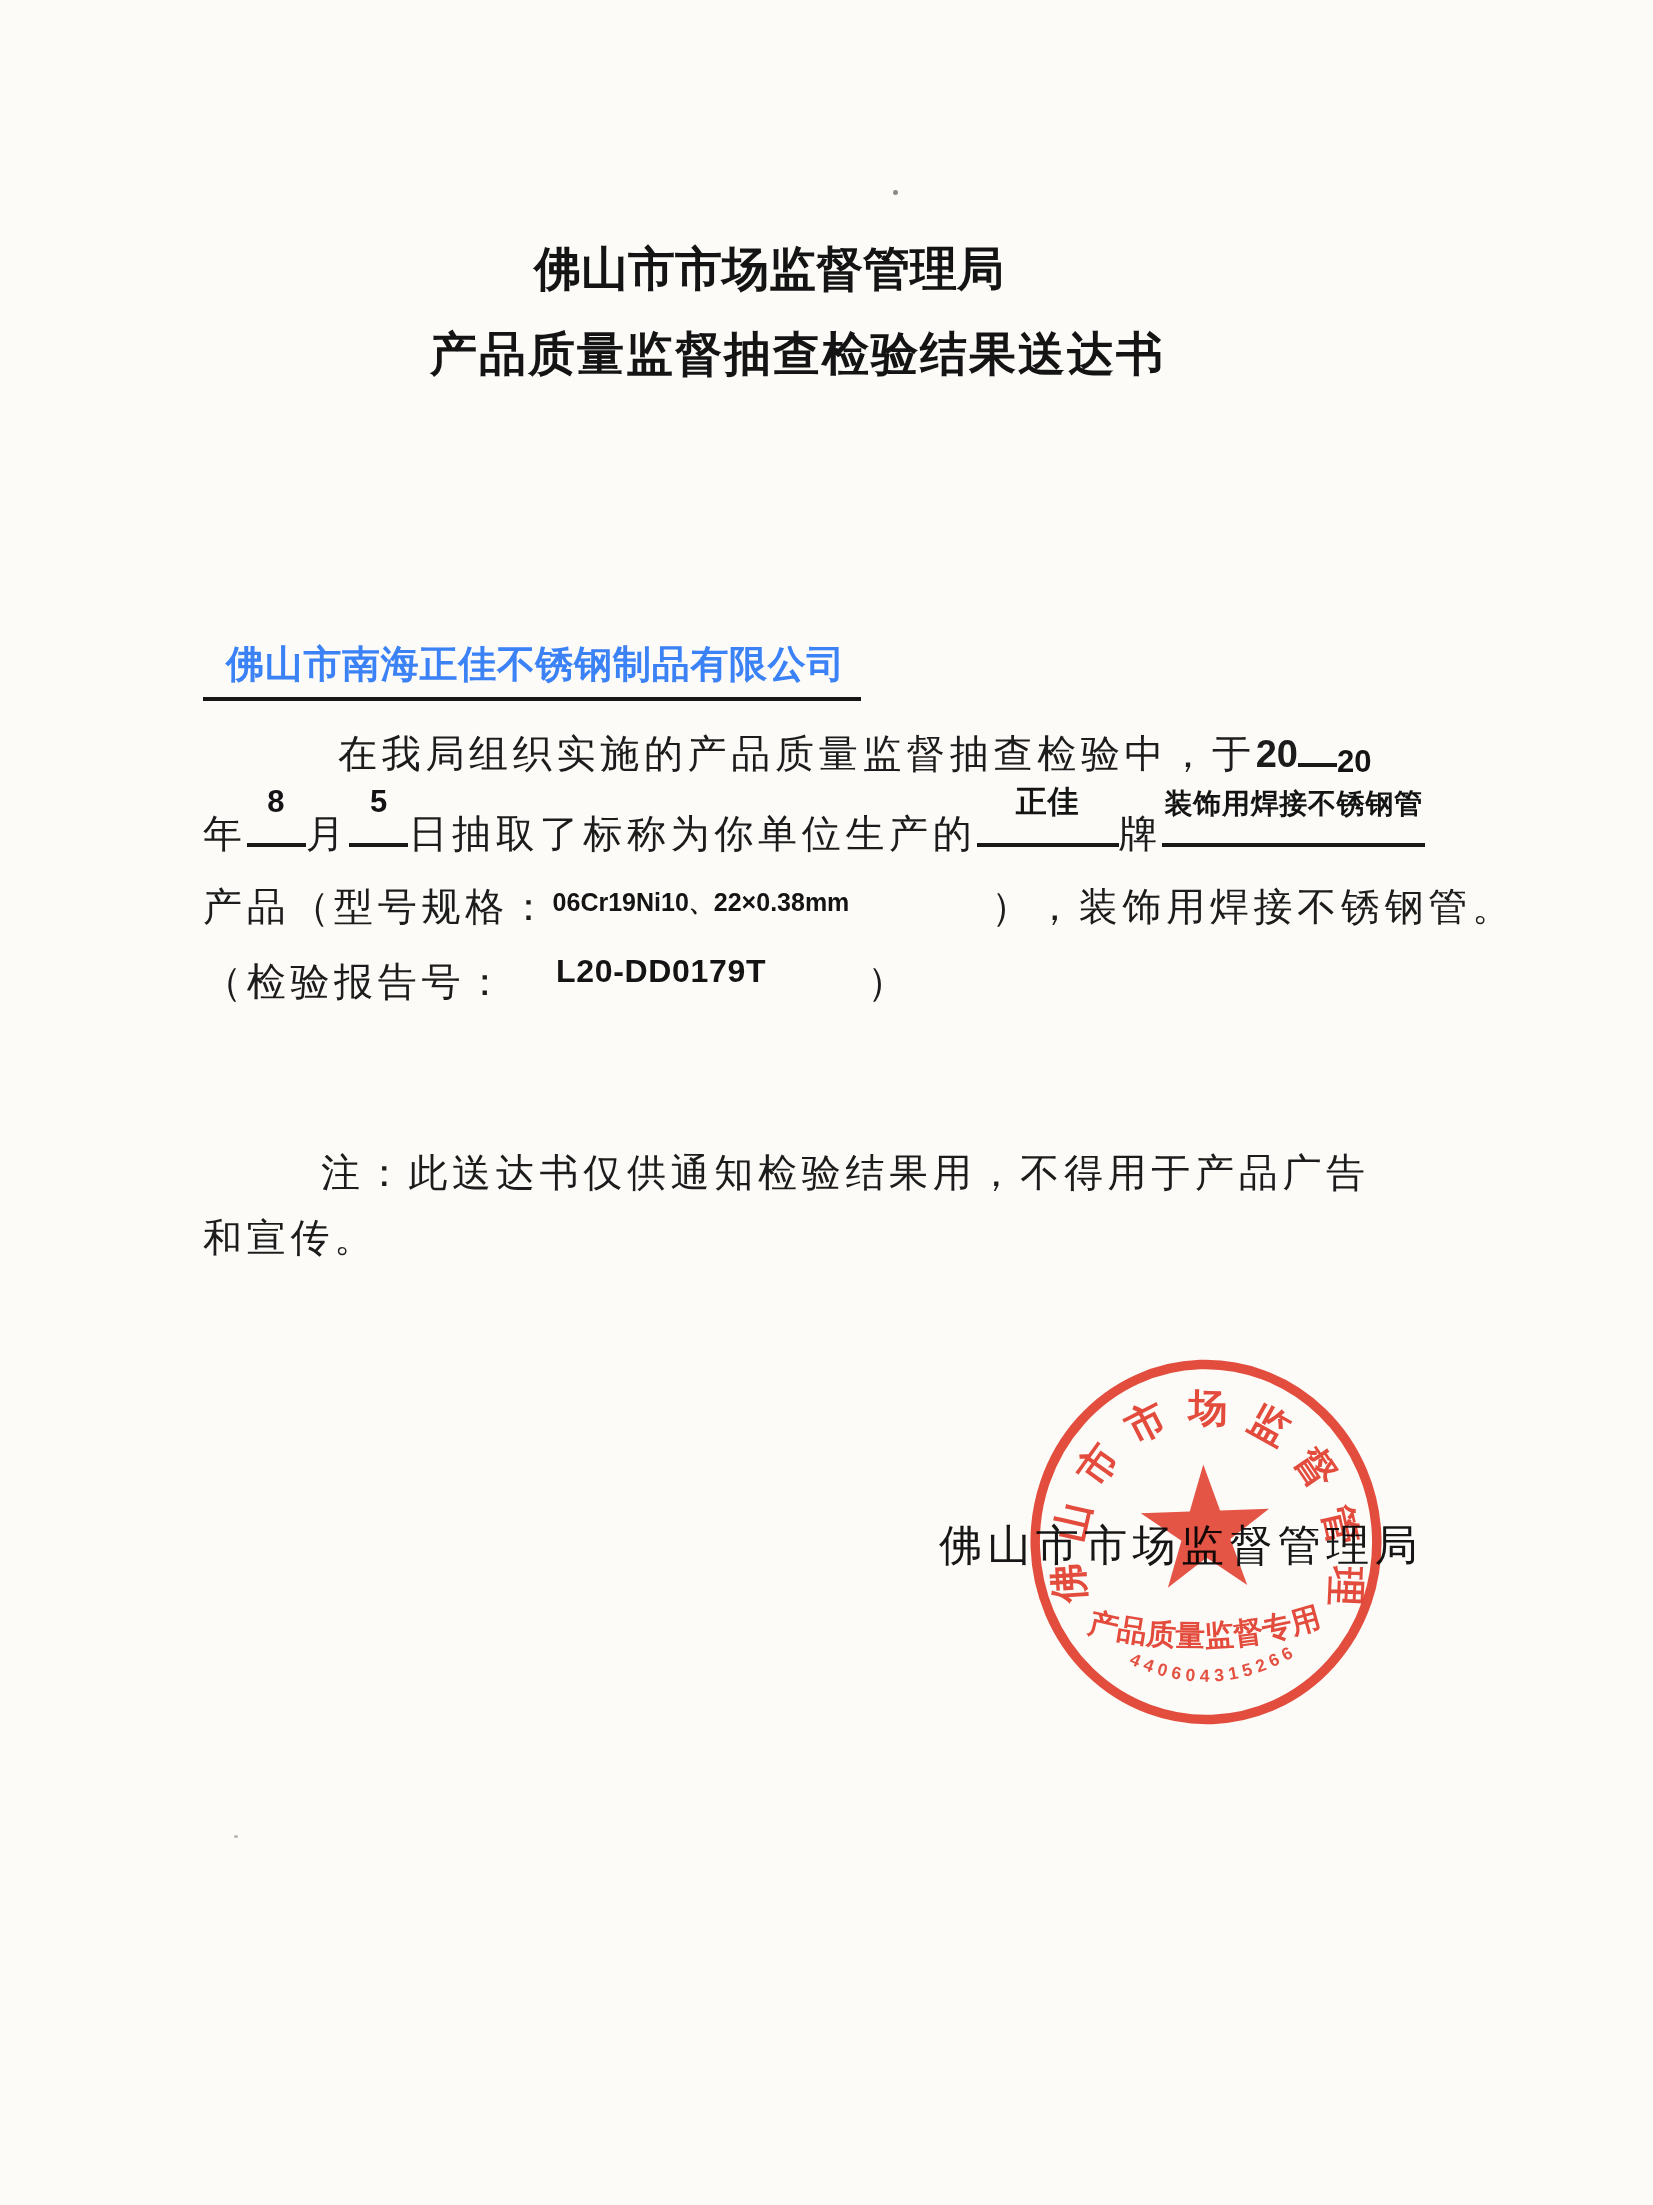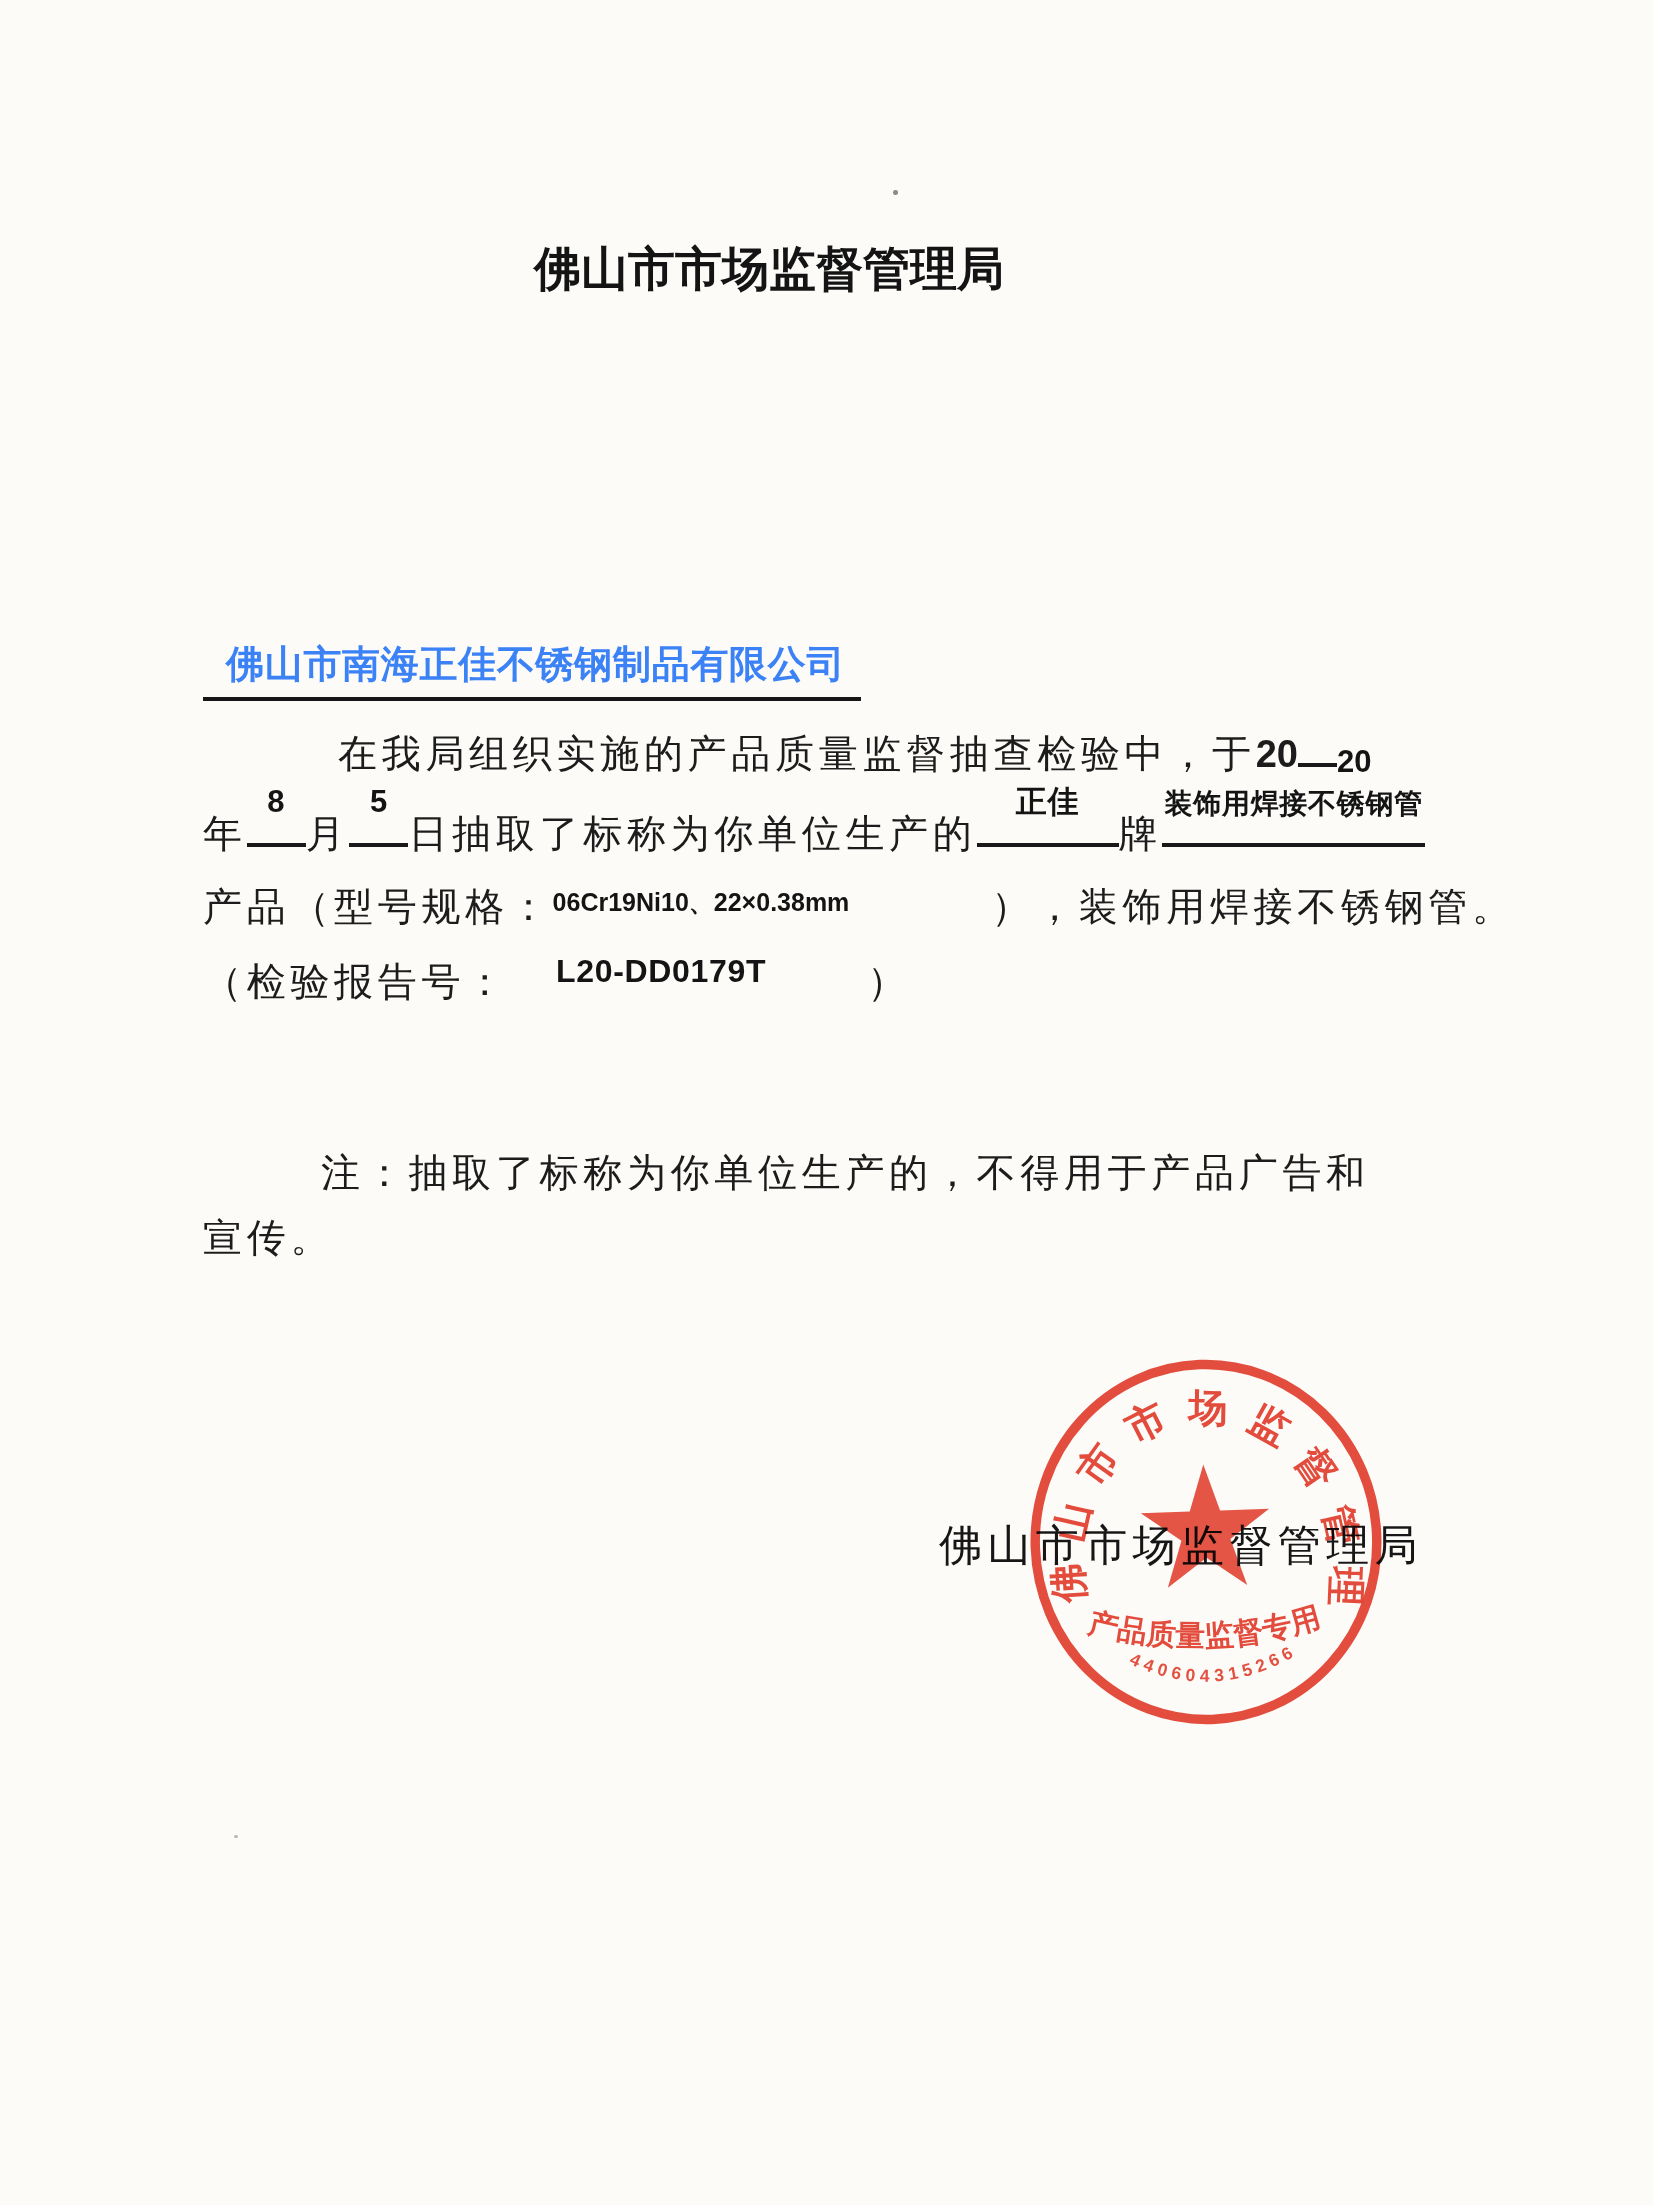--- a/index.html
+++ b/index.html
@@ -116,40 +116,41 @@
   .speck { position:absolute; background:#8a8a8a; border-radius:50%; }
   .speck1 { left:893px; top:190px; width:4.7px; height:4.7px; }
   .speck2 { left:234px; top:1835px; width:4px; height:3.4px; opacity:.6; }
 </style>
 </head>
 <body>
 
 <div class="page">
 
   <div class="title-line1">佛山市市场监督管理局</div>
+  <div class="title-line2">产品质量监督抽查检验结果送达书</div>
 
   <div class="company-line">佛山市南海正佳不锈钢制品有限公司</div>
 
   <div class="body-line l1">
     <span>在我局组织实施的产品质量监督抽查检验中，于</span><span class="year-printed">20</span><span class="blank b-year"></span><span class="year-fill">20</span>
   </div>
 
   <div class="body-line l2">
     <span>年</span><span class="blank b-month"><span class="fill">8</span></span><span>月</span><span class="blank b-day"><span class="fill">5</span></span><span>日</span><span>抽取了标称为你单位生产的</span><span class="blank b-brand"><span class="fill">正佳</span></span><span>牌</span><span class="blank b-product"><span class="fill">装饰用焊接不锈钢管</span></span>
   </div>
 
   <div class="body-line l3">
     <span>产品（型号规格：</span><span class="spec-fill">06Cr19Ni10、22×0.38mm</span><span>），装饰用焊接不锈钢管。</span>
   </div>
 
   <div class="body-line l4">
     <span>（检验报告号：</span><span class="report-fill">L20-DD0179T</span><span>）</span>
   </div>
 
-  <div class="note">注：抽取了标称为你单位生产的，不得用于产品广告和宣传。</div>
+  <div class="note">注：此送达书仅供通知检验结果用，不得用于产品广告和宣传。</div>
 
   <div class="sig-org">佛山市市场监督管理局</div>
 
   <svg class="stamp" viewBox="0 0 560 580" xmlns="http://www.w3.org/2000/svg">
     <defs>
       <path id="arcTop" d="M 100,400 C 35,15 525,15 460,400" fill="none"></path>
       <path id="arcMid" d="M 95,415 Q 280,472 465,415" fill="none"></path>
       <path id="arcBot" d="M 152,462 Q 280,532 408,462" fill="none"></path>
     </defs>
     <ellipse cx="280" cy="290" rx="253" ry="263" fill="none" stroke="#e2301f" stroke-width="14" opacity="0.92"></ellipse>

